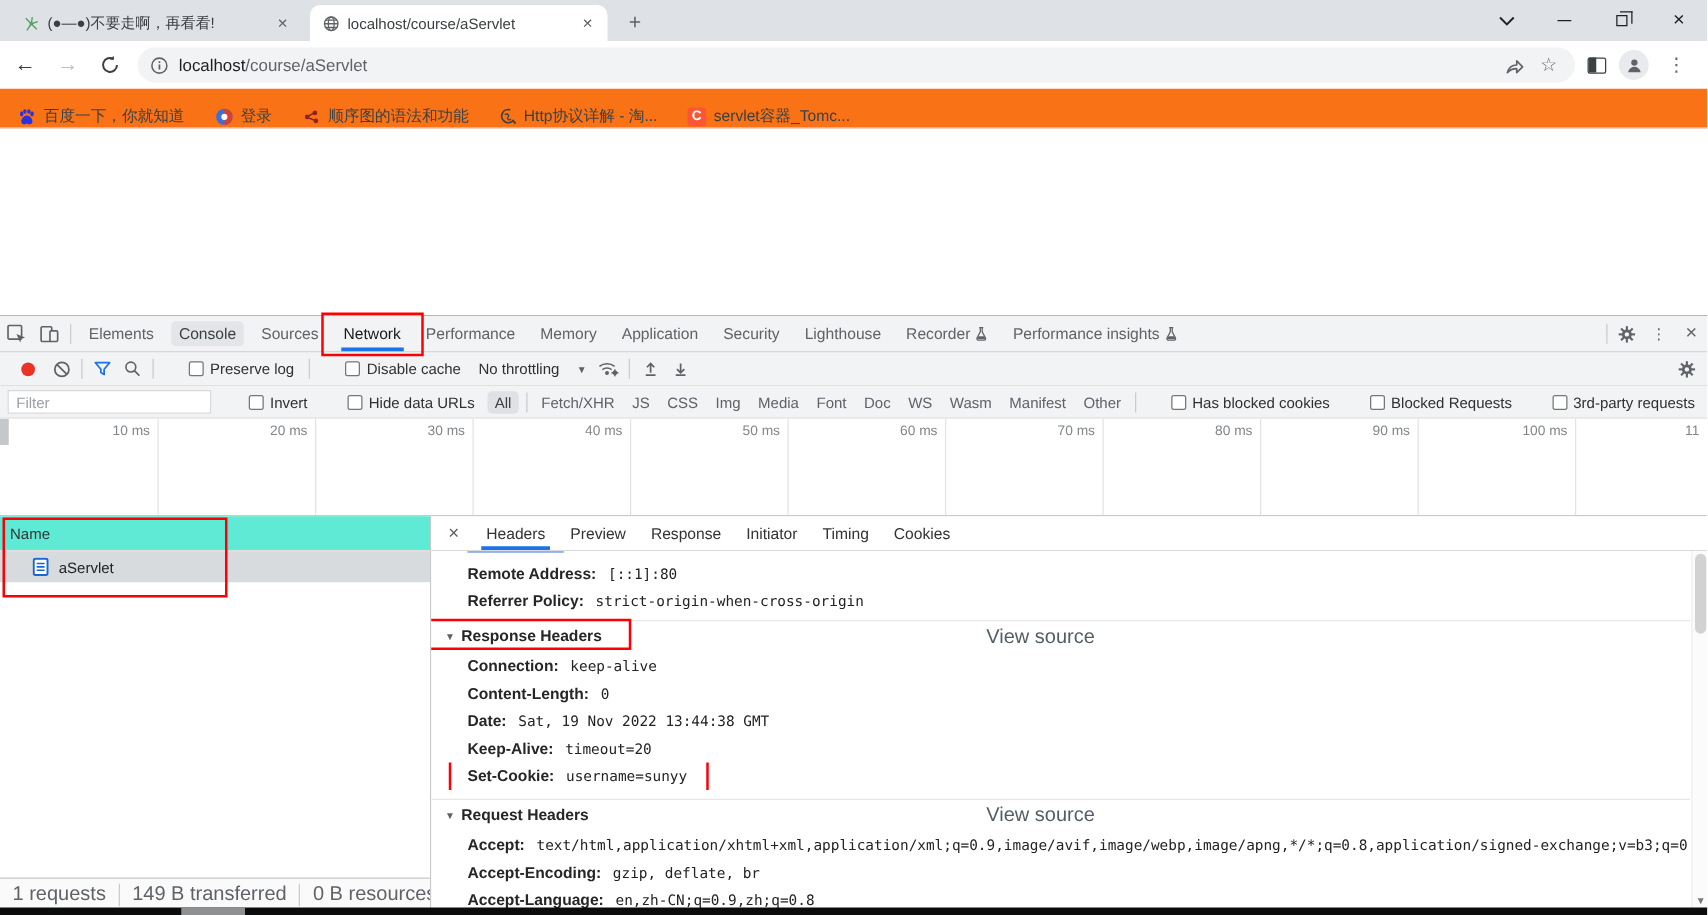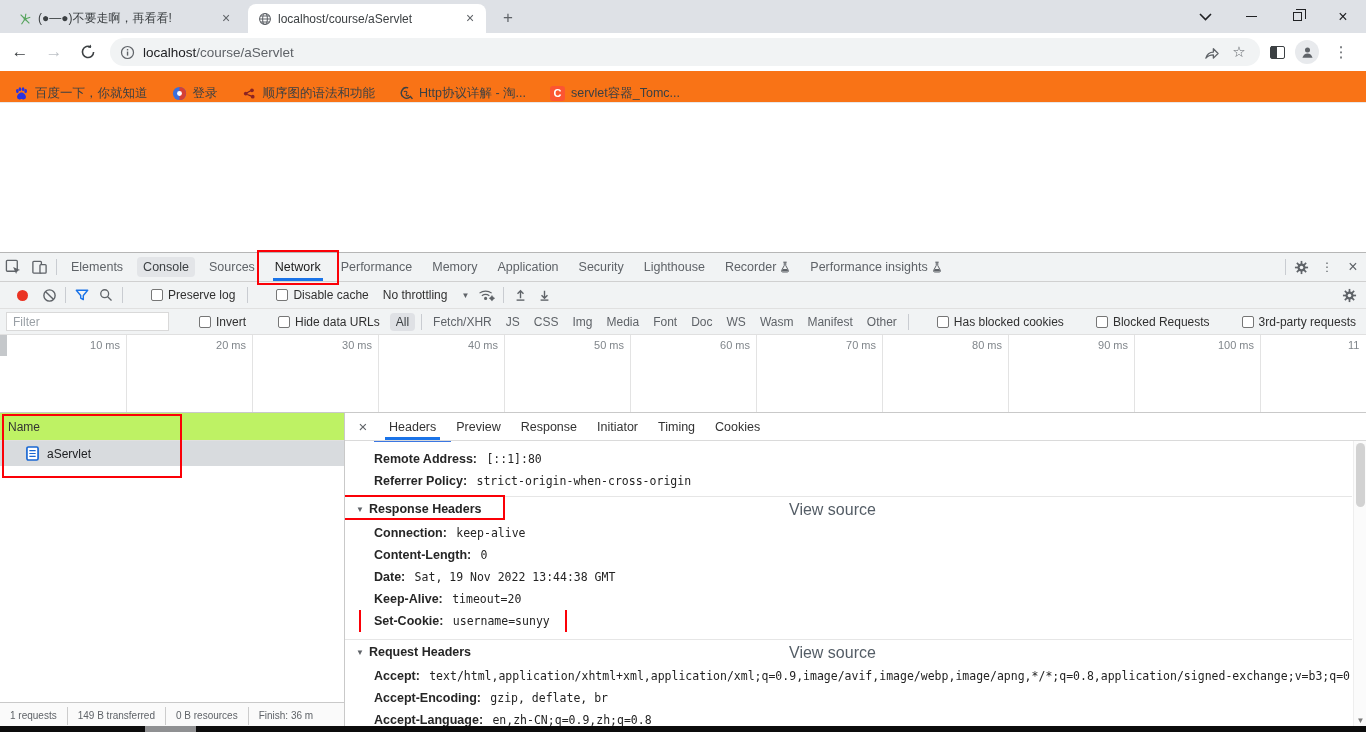--- a/index.html
+++ b/index.html
@@ -77,25 +77,25 @@
   .pill.sel { background:#dfe1e5; color:#3c4043; }
   .plain-pill { color:#5f6368; margin:0 7px; white-space:nowrap; }
 
   .timeline { position:relative; height:78px; background:#fff; border-bottom:1px solid #c9c9c9; overflow:hidden; }
   .gl { position:absolute; top:0; bottom:0; width:1px; background:#e3e3e3; }
   .tick { position:absolute; top:4px; width:120px; text-align:right; font-size:11px; color:#80868b; }
   .tl-handle { position:absolute; left:0; top:0; width:7px; height:21px; background:#c5c8cb; }
 
   .dt-main { position:relative; display:flex; height:315px; }
   .dt-left { position:relative; width:345px; border-right:1px solid #c9c9c9; display:flex; flex-direction:column; }
-  .name-hdr { height:28px; line-height:28px; padding-left:8px; border-bottom:1px solid #e0e0e0; color:#333; background:#bef264; }
+  .name-hdr { height:28px; line-height:28px; padding-left:8px; border-bottom:1px solid #e0e0e0; color:#333; background:#5eead4; }
   .req-row { height:25px; display:flex; align-items:center; background:#d8dbde; padding-left:26px; color:#202124; }
   .req-row .doc { margin-right:8px; display:flex; }
   .left-fill { flex:1; background:#fff; }
-  .dt-status { height:26px; border-top:1px solid #c9c9c9; background:#fafafa; display:flex; align-items:center; font-size:10px; color:#5f6368; overflow:hidden; white-space:nowrap; }
+  .dt-status { height:26px; border-top:1px solid #c9c9c9; background:#fafafa; display:flex; align-items:center; font-size:16px; color:#5f6368; overflow:hidden; white-space:nowrap; }
   .st-item { padding:0 10px; }
   .st-sep { width:1px; height:18px; background:#ccc; flex:0 0 auto; }
 
   .dt-right { position:relative; flex:1; display:flex; flex-direction:column; overflow:hidden; }
   .detail-tabs { height:28px; display:flex; align-items:center; border-bottom:1px solid #dadada; background:#fff; }
   .det-x { width:16px; height:16px; margin:0 8px 0 10px; font-size:15px; color:#5f6368; line-height:15px; text-align:center; }
   .det-tab { position:relative; height:100%; display:flex; align-items:center; padding:0 10px; color:#333; font-size:12.5px; }
   .det-tab.sel:after { content:""; position:absolute; left:6px; right:6px; bottom:0; height:3px; background:#1a73e8; }
   .detail-body { position:relative; flex:1; background:#fff; overflow:hidden; padding-right:14px; }
   .clip-line { height:7px; overflow:hidden; }

